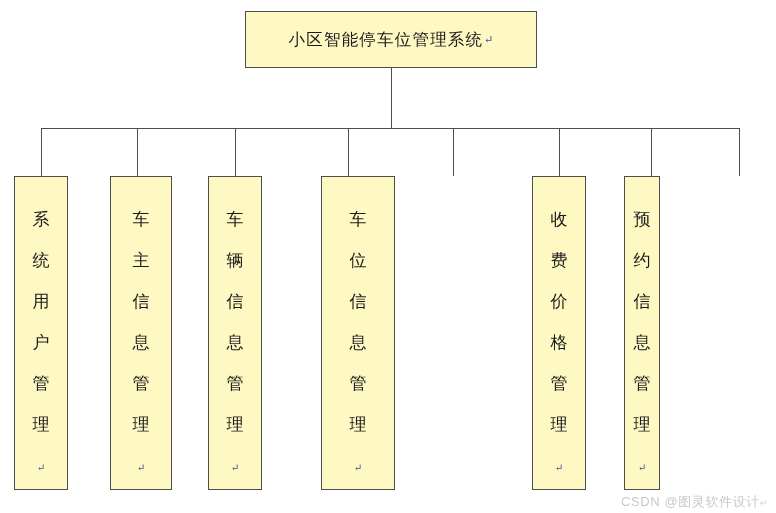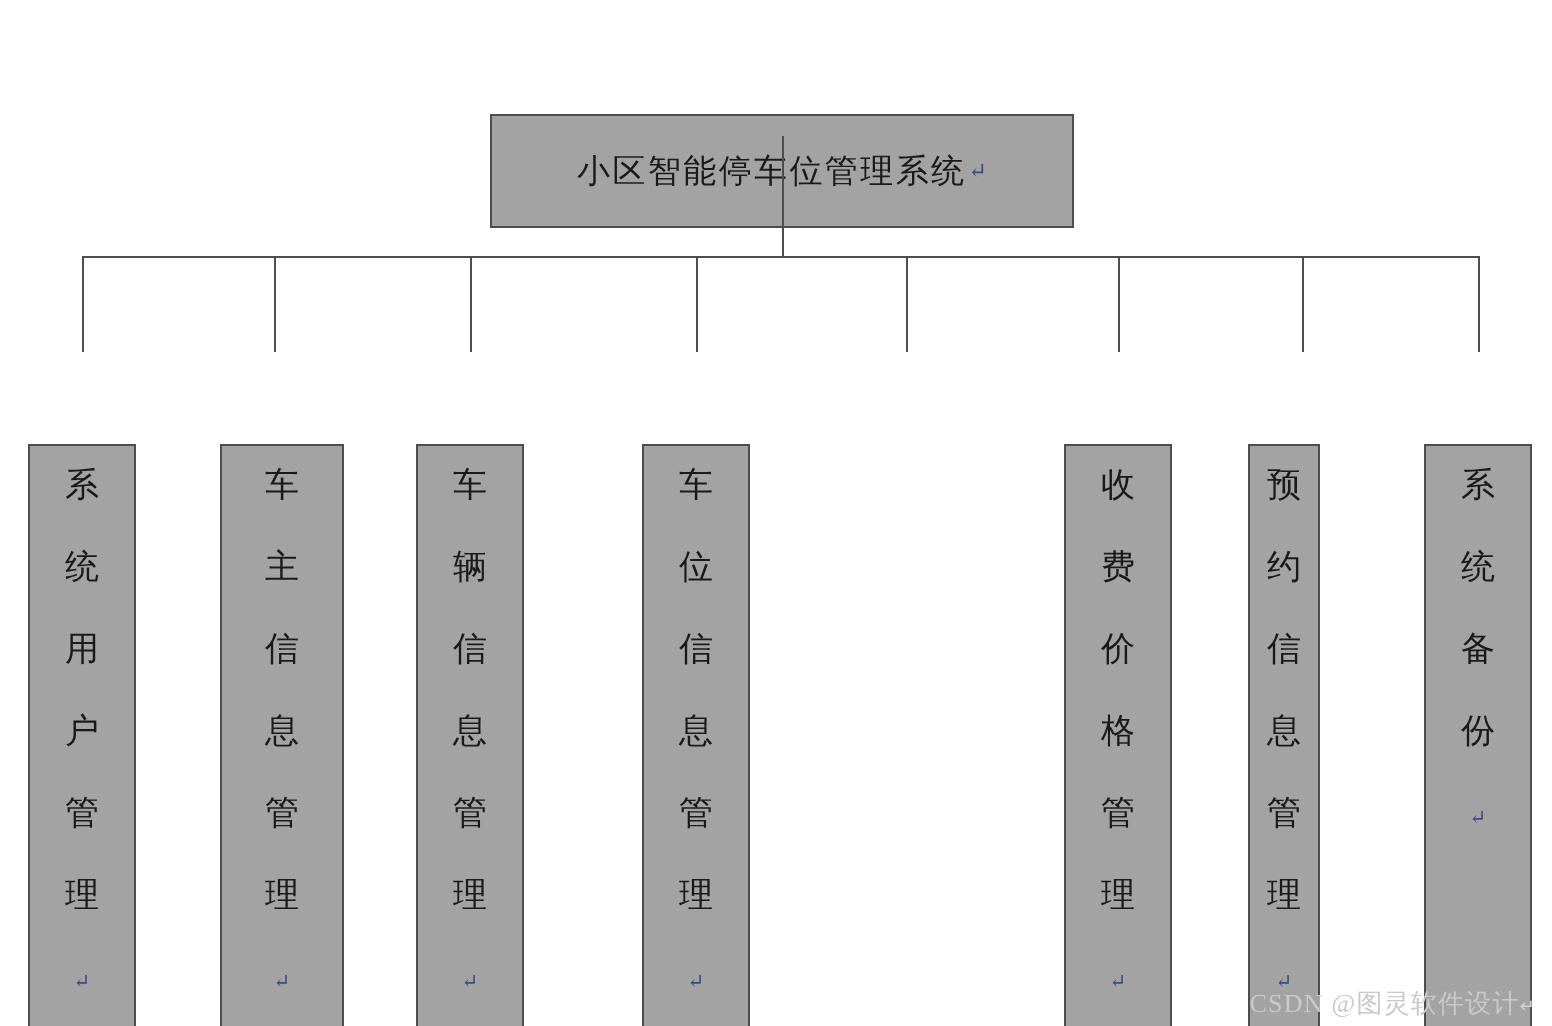--- a/index.html
+++ b/index.html
@@ -16,22 +16,21 @@
     height: 513px;
     background: #ffffff;
     overflow: hidden;
   }
 
   
   .node {
     position: absolute;
     box-sizing: border-box;
     border: 1px solid #4d4d4d;
-    background: #a3a3a3;
-    margin-top: 46px;
+    background: #fef9c3;
   }
 
   .root-node {
     left: 245px;
     top: 11px;
     width: 292px;
     height: 57px;
     display: flex;
     align-items: center;
     justify-content: center;
@@ -47,20 +46,21 @@
     font-size: 11px;
     color: #3b4a8c;
     vertical-align: 2px;
     letter-spacing: 0;
     margin-left: 1px;
   }
 
   .leaf-node {
     top: 176px;
     height: 314px;
+    padding-top: 22px;
     text-align: center;
   }
   .leaf-label {
     display: block;
     font-size: 17px;
     line-height: 41px;
     color: #1a1a1a;
     font-family: "DejaVu Serif", "Liberation Serif", serif;
     
     width: 22px;
@@ -82,21 +82,21 @@
 
   
   .watermark {
     position: absolute;
     right: 8px;
     bottom: 2px;
     font-size: 13px;
     color: #c9c9c9;
     letter-spacing: 0.6px;
     white-space: nowrap;
-    font-family: Liberation Serif, serif;
+    font-family: Liberation Sans, sans-serif;
   }
   .watermark .ret {
     font-size: 9px;
     color: #d4d4d4;
   }
 </style>
 </head>
 <body>
 
 <div id="canvas">
@@ -123,32 +123,29 @@
   </div>
 
   <div class="node leaf-node" style="left:110px; width:62px;">
     <span class="leaf-label"><span>车主信息管理</span><span class="ret">↵</span></span>
   </div>
 
   <div class="node leaf-node" style="left:208px; width:54px;">
     <span class="leaf-label"><span>车辆信息管理</span><span class="ret">↵</span></span>
   </div>
 
-  <div class="node leaf-node" style="left:321px; width:54px;">
+  <div class="node leaf-node" style="left:321px; width:74px;">
     <span class="leaf-label"><span>车位信息管理</span><span class="ret">↵</span></span>
   </div>
 
 
   <div class="node leaf-node" style="left:532px; width:54px;">
     <span class="leaf-label"><span>收费价格管理</span><span class="ret">↵</span></span>
   </div>
 
   <div class="node leaf-node" style="left:624px; width:36px;">
     <span class="leaf-label"><span>预约信息管理</span><span class="ret">↵</span></span>
   </div>
 
-  <div class="node leaf-node" style="left:712px; width:54px;">
-    <span class="leaf-label"><span>系统备份</span><span class="ret">↵</span></span>
-  </div>
 
   <div class="watermark"><span>CSDN @图灵软件设计</span><span class="ret">↵</span></div>
 
 </div>
 
 </body></html>

